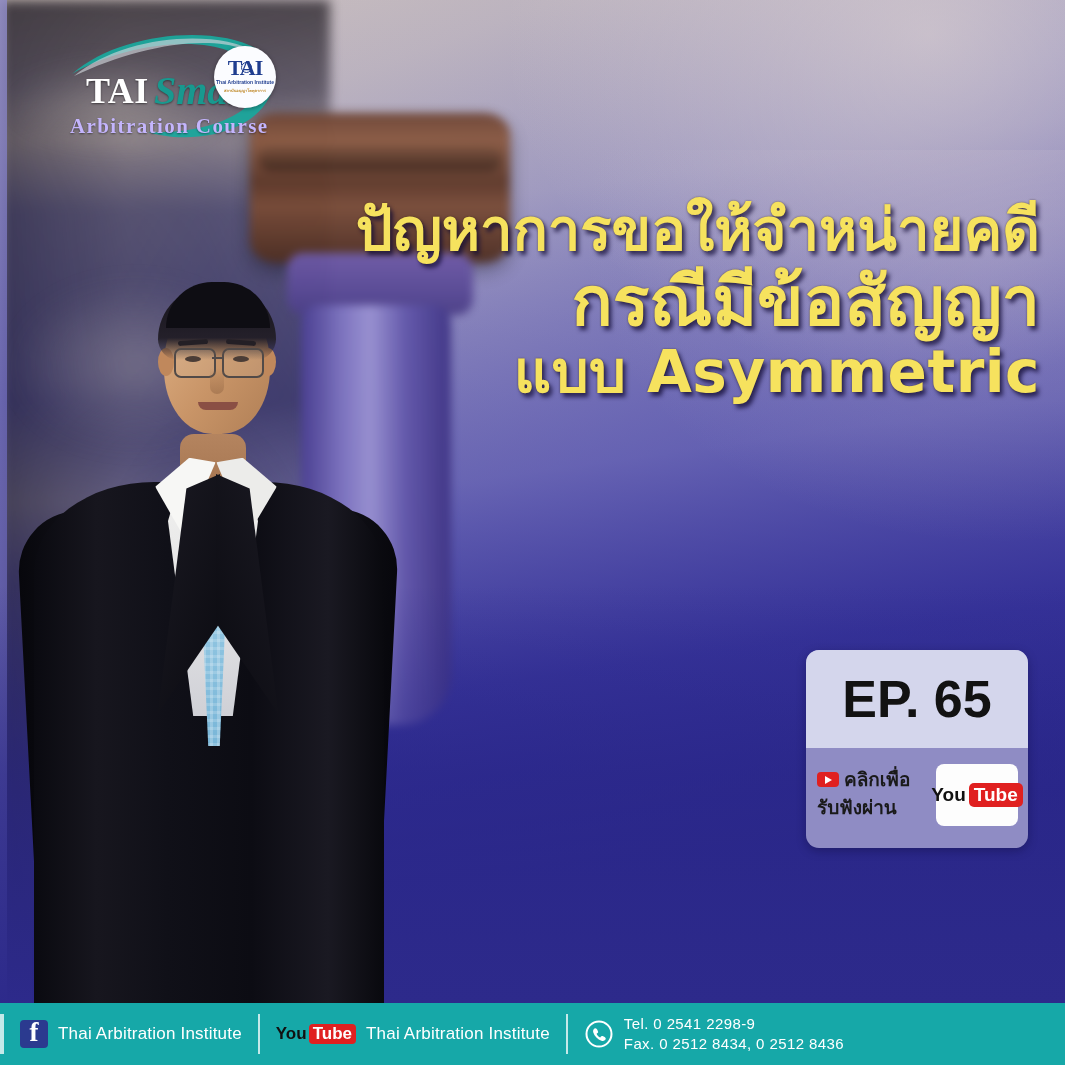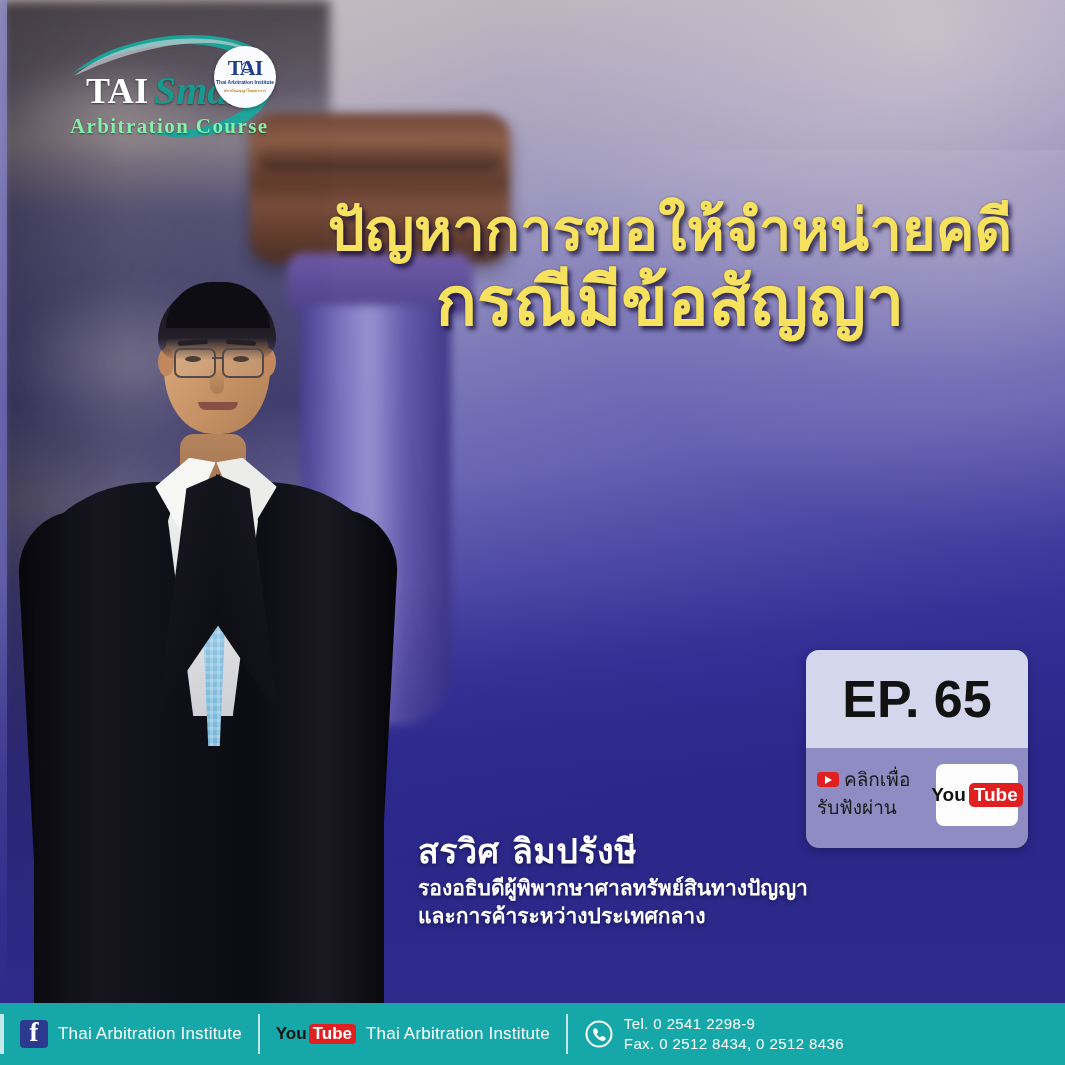--- a/index.html
+++ b/index.html
@@ -105,21 +105,21 @@
     font-weight:bold;font-size:36px;color:#ffffff;letter-spacing:.5px;
     text-shadow:0 1px 2px rgba(0,0,0,.5);
   }
   .logo-smart{
     position:absolute;left:92px;top:45px;font-family:"Liberation Serif","DejaVu Serif",serif;
     font-weight:bold;font-style:italic;font-size:40px;color:#18998f;
     text-shadow:0 1px 2px rgba(0,0,0,.45);
   }
   .logo-sub{
     position:absolute;left:8px;top:92px;font-family:"Liberation Serif","DejaVu Serif",serif;
-    font-weight:bold;font-size:21px;color:#86efac;letter-spacing:1.4px;
+    font-weight:bold;font-size:21px;color:#c4b5fd;letter-spacing:1.4px;
     text-shadow:0 1px 2px rgba(0,0,0,.45);
   }
   .logo-emblem{
     position:absolute;left:152px;top:24px;width:62px;height:62px;border-radius:50%;
     background:#fbfcff;box-shadow:0 1px 4px rgba(0,0,0,.35);
   }
   .logo-emblem .em-tai{
     position:absolute;left:0;right:0;top:9px;text-align:center;
     font-family:"Liberation Serif","DejaVu Serif",serif;font-weight:bold;font-size:22px;color:#1f3d8f;letter-spacing:-1px;
   }
@@ -136,21 +136,21 @@
     font-family:"Liberation Serif","DejaVu Serif",serif;
     font-weight:bold;font-size:37px;letter-spacing:1.2px;
     color:#17a79c;
     -webkit-text-stroke:1.6px #ffffff;
     paint-order:stroke fill;
     text-shadow:2px 2px 3px rgba(0,0,0,.30);
   }
 
   
   .maintitle{
-    position:absolute;left:300px;top:198px;width:740px;text-align:center;
+    position:absolute;left:300px;top:198px;width:740px;text-align:right;
   }
   .maintitle .tline{
     font-family:"DejaVu Sans","Liberation Sans",sans-serif;
     font-weight:bold;color:#f6e25e;
     font-size:58px;line-height:1.13;
     text-shadow:3px 4px 4px rgba(20,14,55,.75), 0 0 2px rgba(60,40,10,.6);
     white-space:nowrap;
   }
   .maintitle .tline.l1{font-size:58px;}
   .maintitle .tline.l2{font-size:68px;}
@@ -261,21 +261,21 @@
   .ep-top{
     height:98px;background:#d4d6ec;display:flex;align-items:center;justify-content:center;
   }
   .ep-num{
     font-family:"Liberation Sans","DejaVu Sans",sans-serif;font-weight:bold;
     font-size:52px;color:#121212;letter-spacing:0px;
   }
   .ep-bottom{height:100px;position:relative;}
   .ep-cta{
     position:absolute;left:11px;top:18px;width:108px;
-    font-family:"DejaVu Sans","Liberation Sans",sans-serif;font-weight:normal;
+    font-family:"DejaVu Sans","Liberation Sans",sans-serif;font-weight:bold;
     font-size:19px;color:#1a1a1a;line-height:1.45;
   }
   .ep-cta .row1{display:flex;align-items:center;gap:5px;}
   .yt-mini{
     width:22px;height:15px;border-radius:4px;background:#e02020;position:relative;flex:none;
   }
   .yt-mini::after{
     content:"";position:absolute;left:8px;top:3.4px;border-left:7px solid #fff;
     border-top:4.3px solid transparent;border-bottom:4.3px solid transparent;
   }
@@ -389,20 +389,21 @@
       <div class="em-glyph"></div>
       <div class="em-l1">Thai Arbitration Institute</div>
       <div class="em-l2">สถาบันอนุญาโตตุลาการ</div>
     </div>
   </div>
 
 
   <div class="maintitle">
     <div class="tline l1">ปัญหาการขอให้จำหน่ายคดี</div>
     <div class="tline l2">กรณีมีข้อสัญญา</div>
+    <div class="tline l4">แบบ Asymmetric</div>
   </div>
 
   <div class="ep-badge">
     <div class="ep-top">
       <div class="ep-num">EP. 65</div>
     </div>
     <div class="ep-bottom">
       <div class="ep-cta">
         <div class="row1">
           <span class="yt-mini"></span>
@@ -410,27 +411,20 @@
         </div>
         <div>รับฟังผ่าน</div>
       </div>
       <div class="yt-box">
         <span class="yt-you">You</span>
         <span class="yt-tube">Tube</span>
       </div>
     </div>
   </div>
 
-  <div class="speaker">
-    <div class="sp-name">สรวิศ   ลิมปรังษี</div>
-    <div class="sp-role">
-      <div>รองอธิบดีผู้พิพากษาศาลทรัพย์สินทางปัญญา</div>
-      <div>และการค้าระหว่างประเทศกลาง</div>
-    </div>
-  </div>
 
   <div class="footer">
 
 
     <div class="f-sep"></div>
 
 
     <div class="f-sep"></div>
 
     <div class="f-item">

